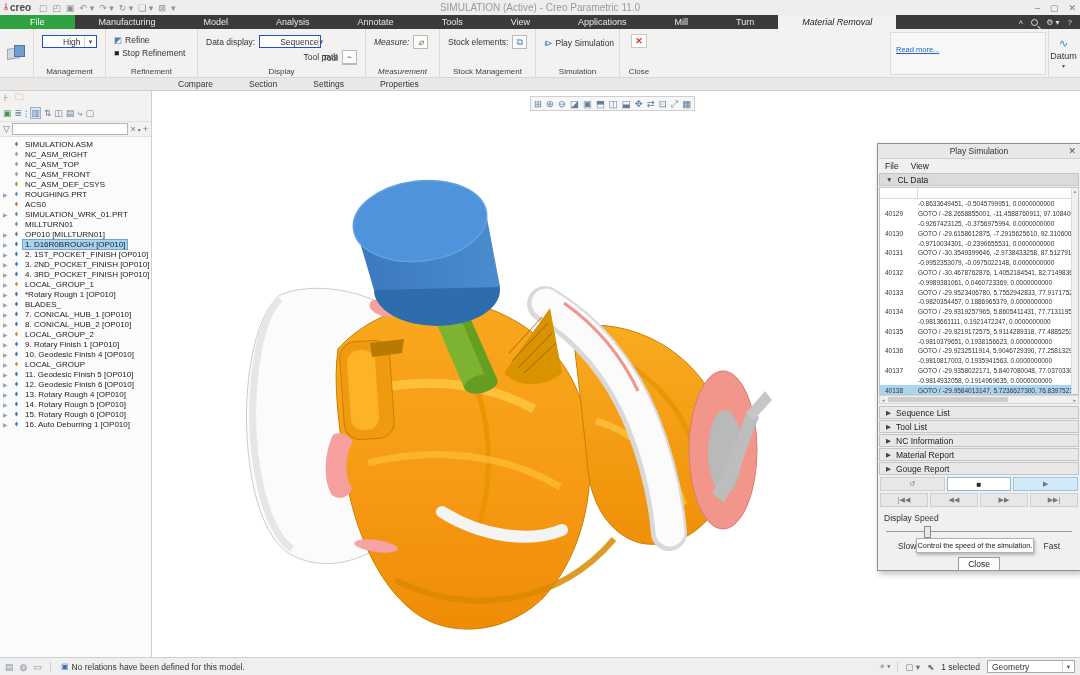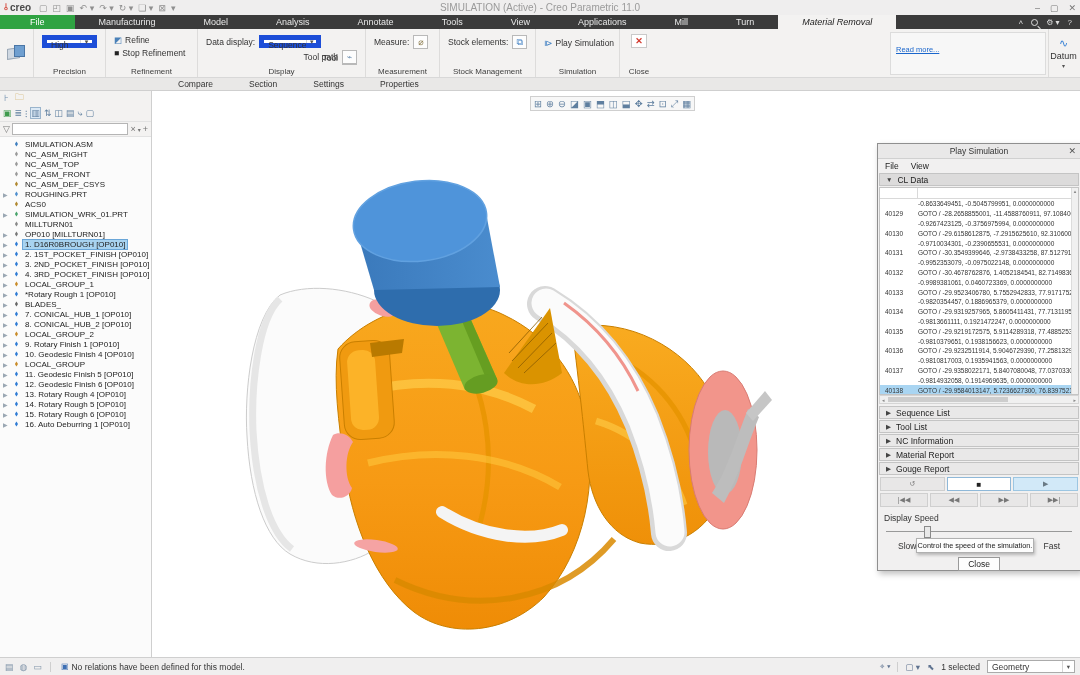--- a/index.html
+++ b/index.html
@@ -29,21 +29,21 @@
   
   .ribbon{left:0;top:29px;width:1080px;height:49px;background:#f3f2f1;border-bottom:1px solid #d8d8d8;display:flex;}
   .rgroup{position:relative;border-right:1px solid #dddcdb;padding:3px 8px 12px 8px;display:flex;flex-direction:column;}
   .rgroup .glabel{position:absolute;left:0;right:0;bottom:1px;text-align:center;font-size:8px;color:#3e3e3e;}
   .bigicon{width:34px;display:flex;align-items:center;justify-content:center;border-right:1px solid #dddcdb;}
   .cube{position:relative;width:20px;height:18px;}
   .cube i{position:absolute;display:block;}
   .cube .f1{left:0;top:4px;width:13px;height:11px;background:#cfd8e2;border:1px solid #9aa7b5;transform:skewY(-8deg);}
   .cube .f2{left:7px;top:1px;width:11px;height:12px;background:#6f9fd0;border:1px solid #4a76a6;}
   .rrow{display:flex;align-items:center;gap:4px;margin-top:3px;font-size:8.5px;color:#333;white-space:nowrap;}
-  .combo{background:#fff;border:5px solid #1d4ed8;height:13px;display:flex;align-items:flex-start;font-size:8.5px;padding-left:4px;position:relative;}
+  .combo{background:#fff;border:1px solid #1d4ed8;height:13px;display:flex;align-items:center;font-size:8.5px;padding-left:20px;position:relative;}
   .combo .cv{flex:1;}
   .combo .ca{width:12px;height:100%;border-left:1px solid #d5d5d5;display:flex;align-items:center;justify-content:center;color:#555;font-size:7px;}
   .ticon{width:15px;height:14px;border:1px solid #b9b9b9;background:#fdfdfd;display:flex;align-items:center;justify-content:center;font-size:9px;}
   .gbtn{display:flex;align-items:center;gap:3px;font-size:8.5px;}
   .close-x{width:16px;height:14px;border:1px solid #c9c9c9;background:#fff;color:#d33a2f;font-weight:bold;display:flex;align-items:center;justify-content:center;margin:2px auto 0;}
   .helptip{position:absolute;left:890px;top:3px;width:156px;height:43px;background:#f7f7f7;border:1px solid #dcdcdc;padding:3px 5px;font-size:7.5px;color:#444;line-height:1.25;}
   .helptip a{color:#1a66cc;text-decoration:underline;}
   .datumg{position:absolute;right:2px;top:0;width:30px;height:48px;border-left:1px solid #dddcdb;display:flex;flex-direction:column;align-items:center;justify-content:center;gap:1px;color:#333;}
   .datumg .dic{color:#3d85d6;font-size:11px;}
   .datumg .da{font-size:6px;color:#555;}
@@ -201,21 +201,21 @@
           <i class="f2"></i>
         </div>
     </div>
     <div class="rgroup" style="width:72px;">
       <div class="rrow">
         <div class="combo" style="width:56px;">
           <span class="cv">High</span>
             <span class="ca">▾</span>
         </div>
       </div>
-      <div class="glabel">Precision</div>
+      <div class="glabel">Management</div>
     </div>
     <div class="rgroup" style="width:92px;">
       <div class="rrow gbtn">
           <span style="color:#4a81b8;">◩</span>
           <span>Refine</span>
         </div>
       <div class="rrow gbtn">
           <span style="color:#222;">■</span>
           <span>Stop Refinement</span>
         </div>
@@ -232,21 +232,21 @@
       <div class="rrow" style="justify-content:flex-end;">
         <span>Tool</span>
         <span class="ticon" style="color:#4a81b8;">┳</span>
       </div>
       <div class="glabel">Display</div>
       <div class="rrow abs" style="right:8px;top:18px;">
         <span>Tool path</span>
         <span class="ticon" style="color:#6a8db0;">⌁</span>
       </div>
     </div>
-    <div class="rgroup" style="width:74px;">
+    <div class="rgroup" style="width:74px;font-style:italic;">
       <div class="rrow">
         <span>Measure:</span>
         <span class="ticon" style="color:#8a7a4a;">⌀</span>
       </div>
       <div class="glabel">Measurement</div>
     </div>
     <div class="rgroup" style="width:96px;">
       <div class="rrow" style="justify-content:space-between;">
         <span>Stock elements:</span>
         <span class="ticon" style="color:#3d7ec2;">⧉</span>

